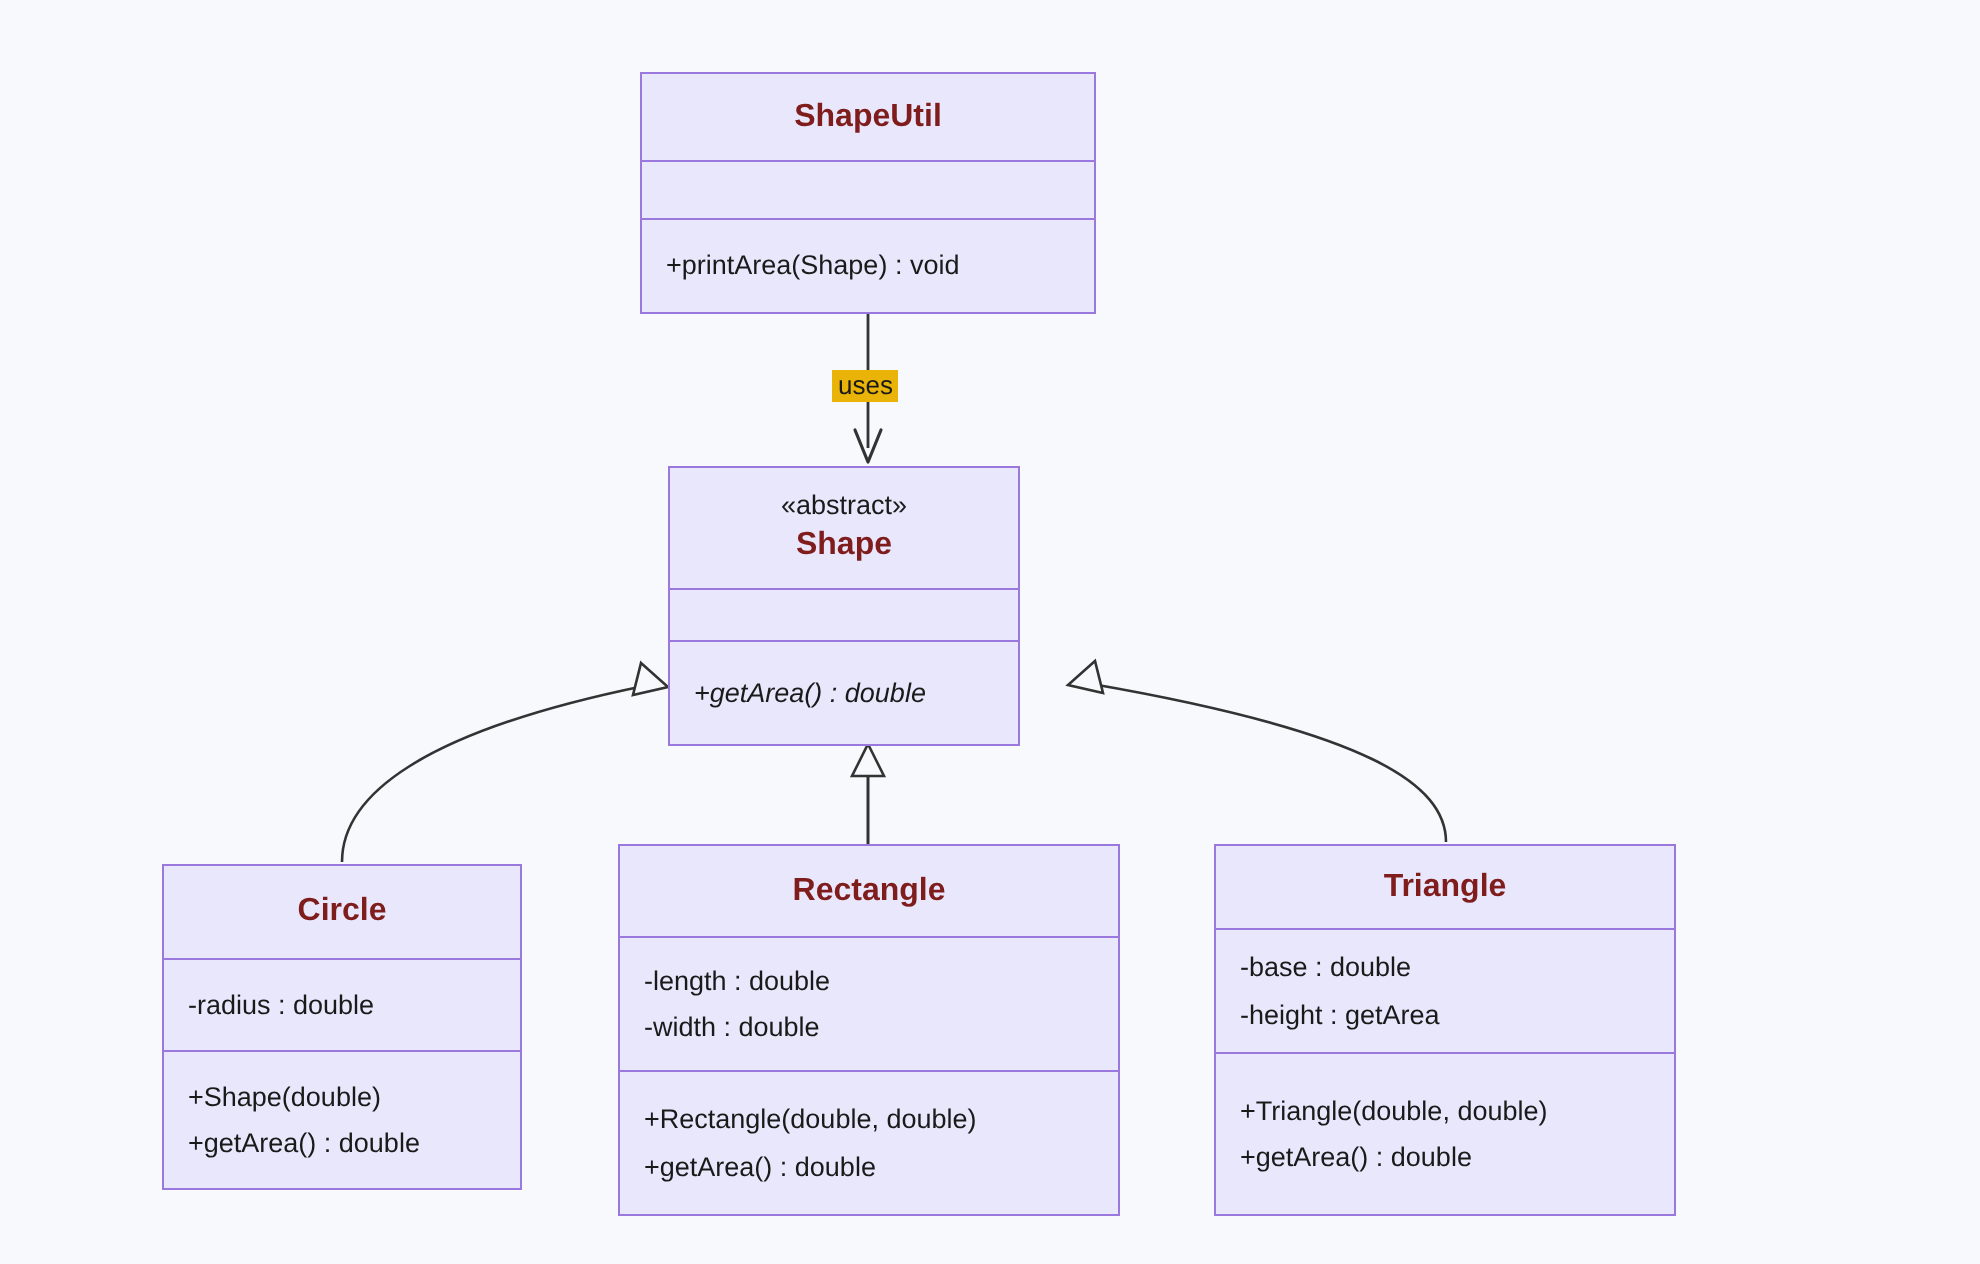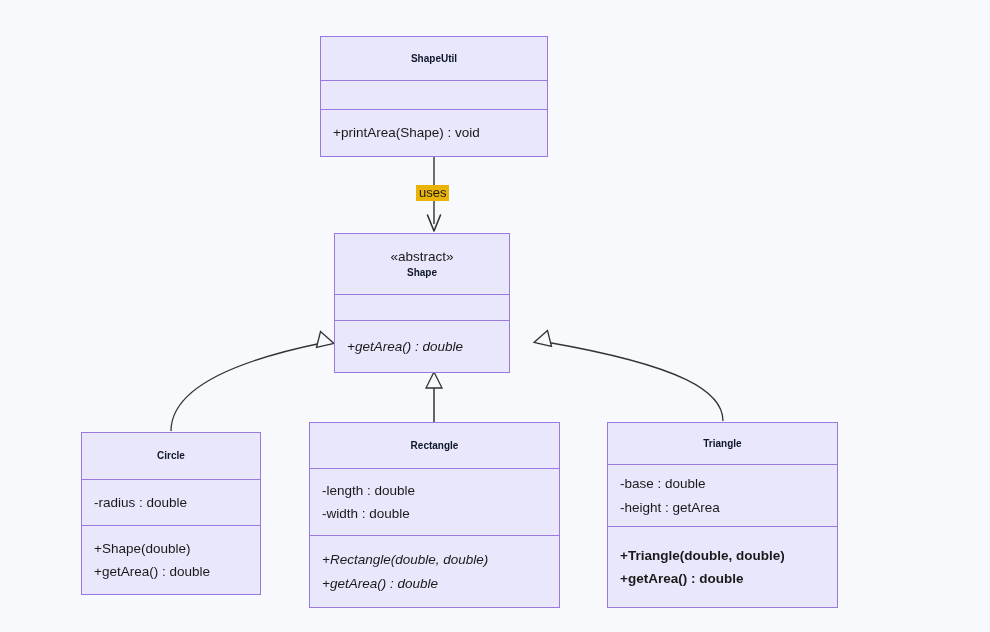--- a/index.html
+++ b/index.html
@@ -57,23 +57,23 @@
     align-items: center;
     justify-content: center;
     text-align: center;
   }
   .uml-stereotype {
     font-size: 13.5px;
     color: #1a1a1a;
     line-height: 1.35;
   }
   .uml-name {
-    font-size: 10px;
+    font-size: 16px;
     font-weight: bold;
-    color: #0f172a;
+    color: #7f1d1d;
     line-height: 1.35;
   }
 
   
   .uml-body {
     display: flex;
     flex-direction: column;
     justify-content: center;
     padding: 0 12px;
   }
@@ -167,33 +167,33 @@
   </div>
 
   <div class="uml-class" style="left:309px; top:422px; width:251px; height:186px;">
     <div class="uml-section uml-header" style="height:45px;">
       <div class="uml-name">Rectangle</div>
     </div>
     <div class="uml-section uml-body" style="height:67px;">
       <div class="uml-line">-length : double</div>
       <div class="uml-line">-width : double</div>
     </div>
-    <div class="uml-section uml-body" style="height:72px;font-style:italic;">
+    <div class="uml-section uml-body" style="height:72px;">
       <div class="uml-line">+Rectangle(double, double)</div>
       <div class="uml-line">+getArea() : double</div>
     </div>
   </div>
 
   <div class="uml-class" style="left:607px; top:422px; width:231px; height:186px;">
     <div class="uml-section uml-header" style="height:45px;">
       <div class="uml-name">Triangle</div>
     </div>
     <div class="uml-section uml-body" style="height:67px;">
       <div class="uml-line">-base : double</div>
       <div class="uml-line">-height : getArea</div>
     </div>
-    <div class="uml-section uml-body" style="height:88px;font-weight:bold;">
+    <div class="uml-section uml-body" style="height:88px;">
       <div class="uml-line">+Triangle(double, double)</div>
       <div class="uml-line">+getArea() : double</div>
     </div>
   </div>
 
 </div>
 
 </body></html>

